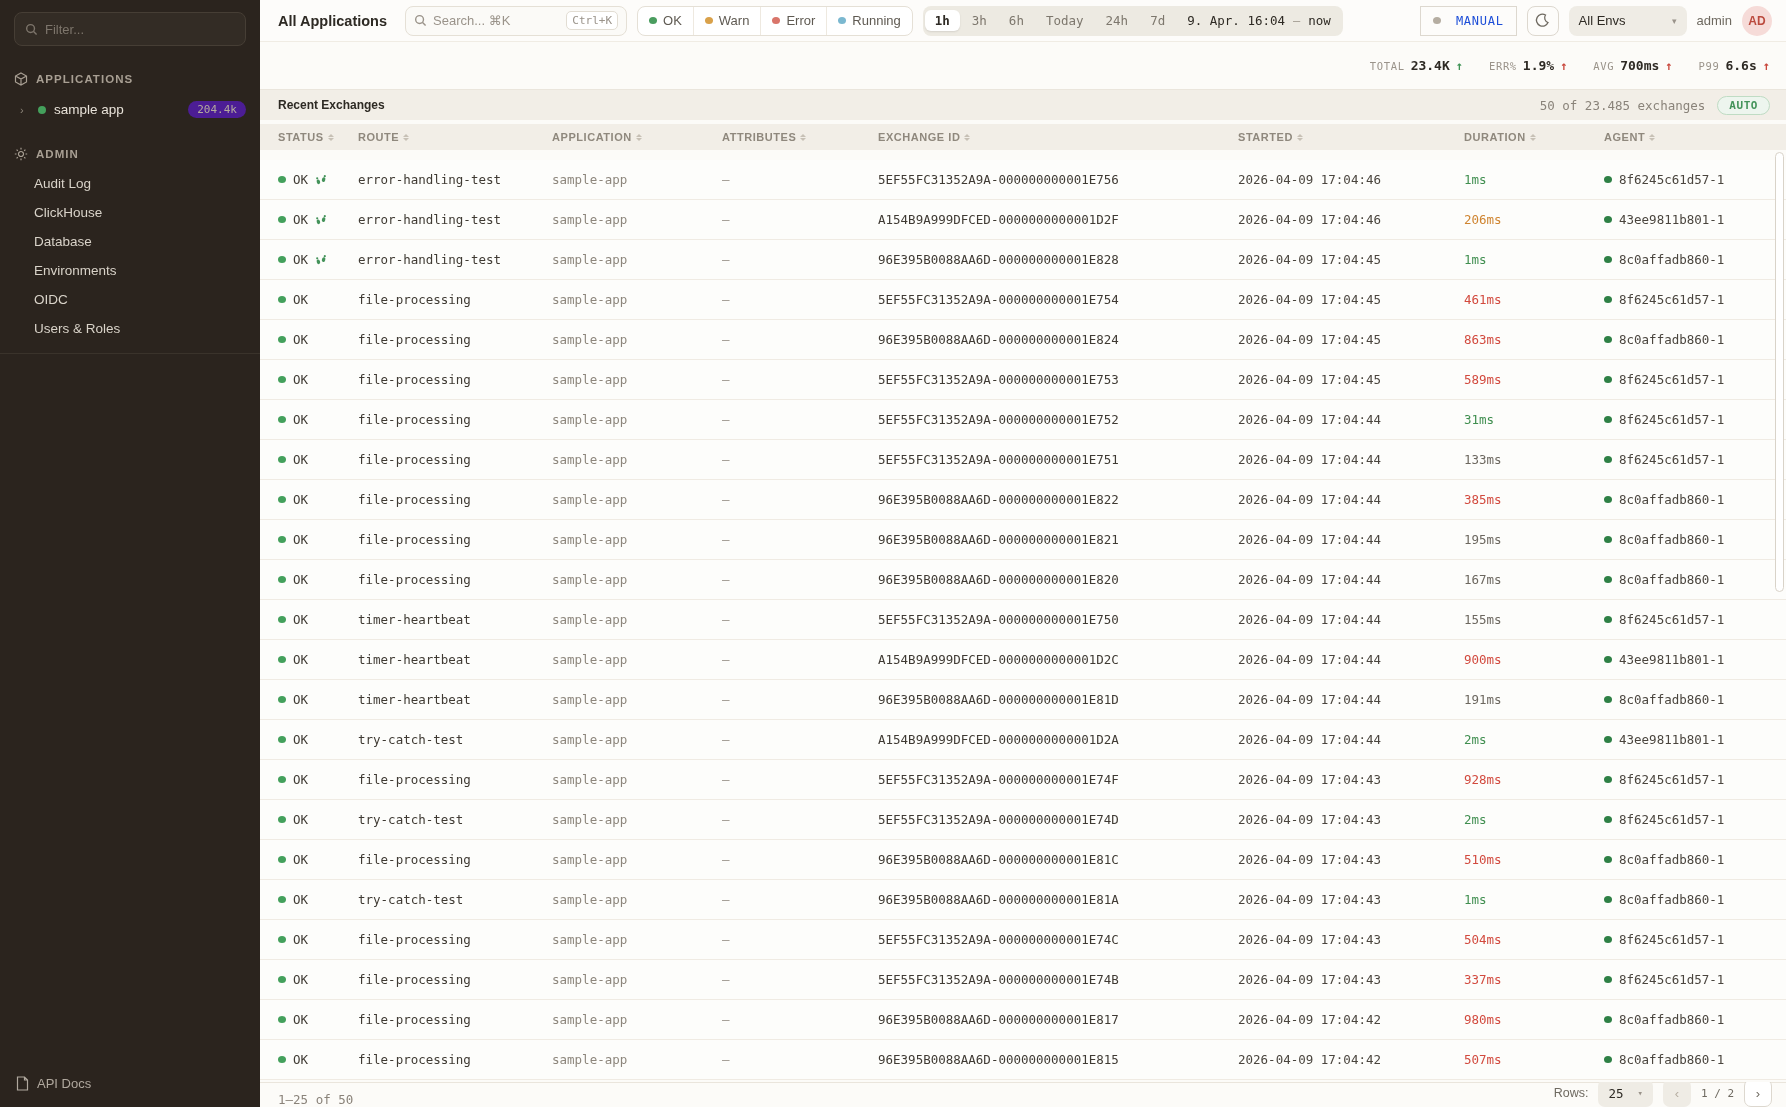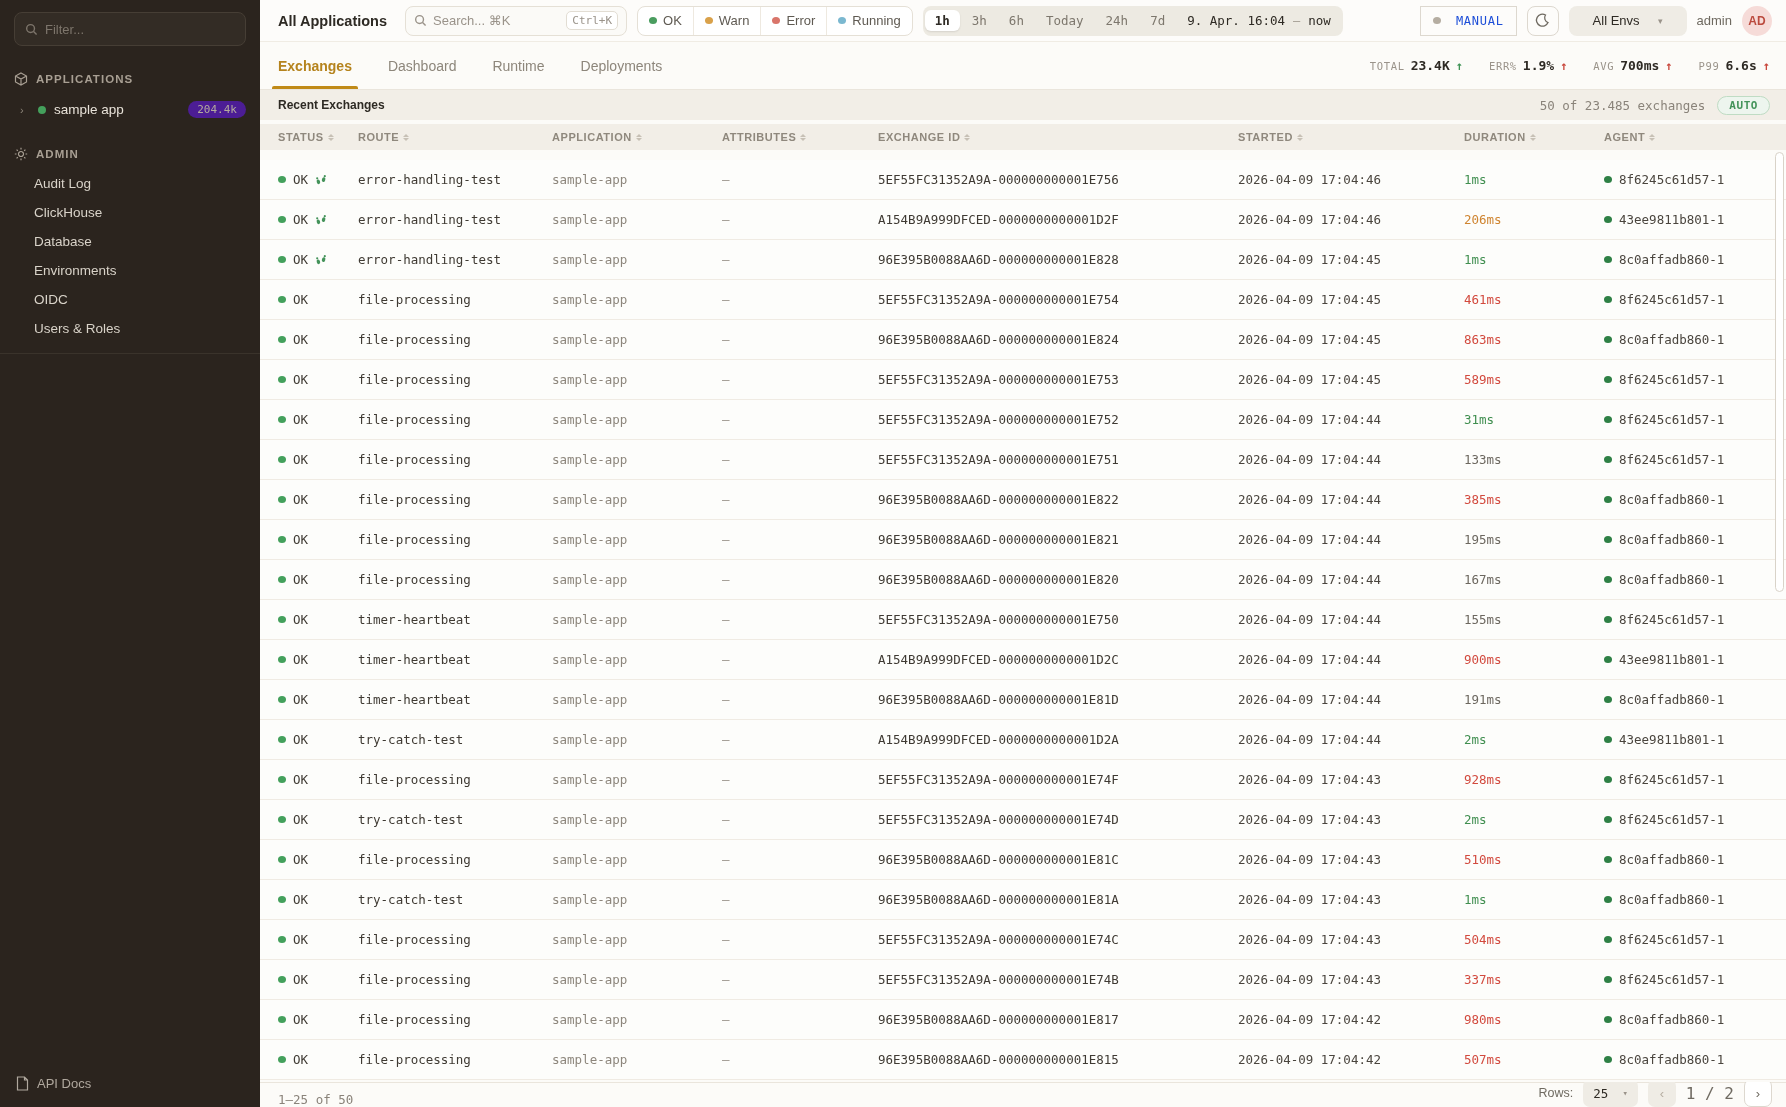--- a/index.html
+++ b/index.html
@@ -70,21 +70,21 @@
     margin-left:10px; cursor:pointer; white-space:nowrap; }
   .time-sep { color:#a39c91; margin:0 6px; font-size:12px; }
   .top-right { margin-left:auto; display:flex; align-items:center; gap:10px; }
   .manual-btn { display:flex; align-items:center; gap:15px; border:1px solid #ddd8cf; background:#fdfcfa;
     border-radius:0; height:30px; padding:0 12px; color:#1d4ed8; font-size:12px;
     font-family:"DejaVu Sans Mono", monospace; letter-spacing:0.06em; cursor:pointer; }
   .manual-btn .dot { width:7px; height:7px; background:#b5ada1; }
   .icon-btn { width:32px; height:30px; border:1px solid #ddd8cf; border-radius:8px; background:#fdfcfa;
     display:flex; align-items:center; justify-content:center; color:#6f6a61; font-size:15px; cursor:pointer; }
   .env-select { display:flex; align-items:center; height:30px; background:#efece5; border-radius:8px;
-    padding:0 24px; width:118px; font-size:13px; color:#2e2a24; cursor:pointer; }
+    padding:0 10px; width:118px; font-size:13px; color:#2e2a24; cursor:pointer; }
   .env-select .caret { margin-left:auto; font-size:9px; color:#9a938a; }
   .user-name { font-size:13px; color:#6f6a61; }
   .avatar { width:30px; height:30px; border-radius:50%; background:#f6dbd8; color:#bb4a3e;
     font-size:12px; font-weight:bold; display:flex; align-items:center; justify-content:center; cursor:pointer; }
 
   .tabsrow { height:48px; display:flex; align-items:center; padding:0 16px 0 18px;
     border-bottom:1px solid #eae5dc; background:#fcfbf8; }
   .tabs { display:flex; gap:36px; height:100%; align-items:center; }
   .tab { position:relative; font-size:14px; color:#8d867b; cursor:pointer; height:100%;
     display:flex; align-items:center; }
@@ -142,21 +142,21 @@
   .page-right { margin-left:auto; display:flex; align-items:center; gap:10px; }
   .rows-label { font-size:12.5px; color:#6f6a61; }
   .rows-select { display:flex; align-items:center; gap:14px; background:#efece5; border-radius:7px;
     height:28px; padding:0 10px; font-family:"DejaVu Sans Mono", monospace; font-size:12.5px;
     color:#2e2a24; cursor:pointer; }
   .rows-select .caret { font-size:9px; color:#9a938a; }
   .pg-btn { width:28px; height:28px; border-radius:7px; display:flex; align-items:center;
     justify-content:center; font-size:13px; cursor:pointer; }
   .pg-btn.prev { background:#efece5; color:#b5ada1; border:none; }
   .pg-btn.next { background:#fff; border:1px solid #ddd8cf; color:#6f6a61; }
-  .page-ind { font-family:"DejaVu Sans Mono", monospace; font-size:16px; color:#6f6a61; }
+  .page-ind { font-family:"DejaVu Sans Mono", monospace; font-size:11px; color:#6f6a61; }
 </style>
 </head>
 <body>
 
 <div class="app">
 
   <aside class="sidebar">
 
     <div class="filter-box">
       <span style="display:flex;">
@@ -277,26 +277,20 @@
         <div class="env-select">
           <span>All Envs</span>
           <span class="caret">▾</span>
         </div>
         <span class="user-name">admin</span>
         <div class="avatar">AD</div>
       </div>
     </header>
 
     <div class="tabsrow">
-      <div class="tabs" id="tabs">
-          <div class="tab active">Exchanges</div>
-          <div class="tab">Dashboard</div>
-          <div class="tab">Runtime</div>
-          <div class="tab">Deployments</div>
-        </div>
       <div class="stats" id="stats">
           <div class="stat">
             <span class="lbl">TOTAL</span>
             <span class="val">23.4K</span>
             <span class="arr" style="color: rgb(63, 147, 85);">↑</span>
           </div>
           <div class="stat">
             <span class="lbl">ERR%</span>
             <span class="val">1.9%</span>
             <span class="arr" style="color: rgb(201, 71, 60);">↑</span>

